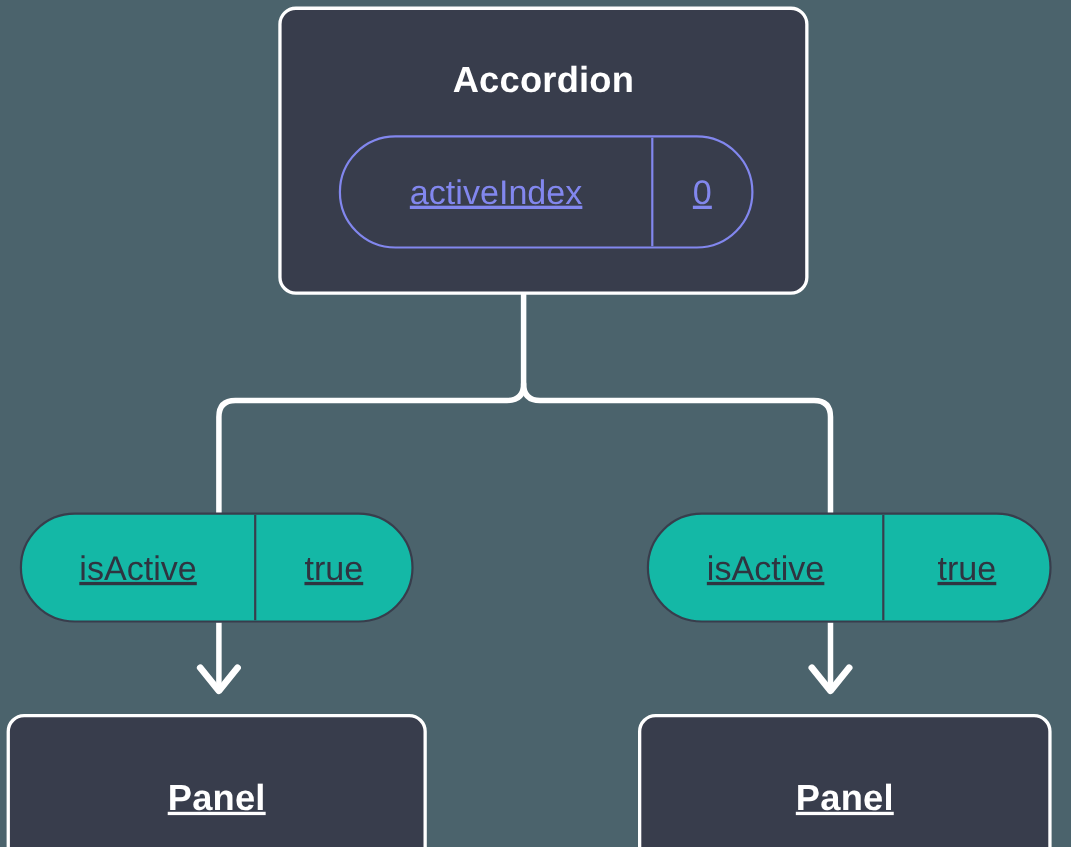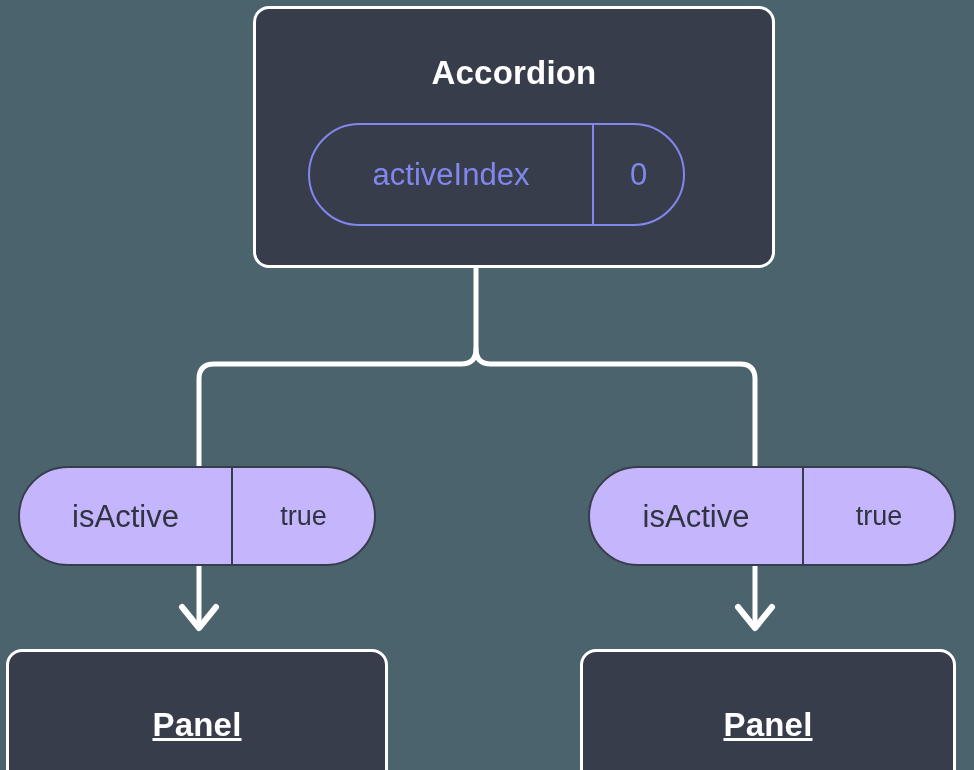--- a/index.html
+++ b/index.html
@@ -43,39 +43,40 @@
     font-weight: 600;
     letter-spacing: 0.2px;
     line-height: 1;
     white-space: nowrap;
   }
 
   
   #accordion-node {
     left: 253px;
     top: 6px;
-    width: 522px;
+    width: 482px;
     height: 262px;
     padding-top: 47px;
   }
 
   
   .pill {
     box-sizing: border-box;
     display: flex;
     align-items: stretch;
     border-radius: 999px;
     overflow: hidden;
   }
   .pill-key, .pill-val {
     display: flex;
     align-items: center;
     justify-content: center;
     white-space: nowrap;
     line-height: 1;
+    text-decoration: underline;
   }
 
   .pill-outline {
     position: absolute;
     left: 52px;
     top: 114px;
     width: 377px;
     height: 103px;
     border: 2px solid #8287ee;
     background: transparent;
@@ -90,33 +91,33 @@
     flex: 1;
     color: #8287ee;
     font-size: 31px;
   }
 
   
   .pill-filled {
     position: absolute;
     box-sizing: border-box;
     height: 100px;
-    background: #c4b5fd;
+    background: #14b8a6;
     border: 2.5px solid #383d4c;
     border-radius: 999px;
   }
   .pill-filled .pill-key {
     color: #2f3440;
     font-size: 31px;
     border-right: 2.5px solid #383d4c;
   }
   .pill-filled .pill-val {
     flex: 1;
     color: #2f3440;
-    font-size: 27px;
+    font-size: 31px;
   }
 
   #pill-left  { left: 18px;  top: 466px; width: 358px; }
   #pill-left .pill-key  { width: 211px; }
   #pill-right { left: 588px; top: 466px; width: 368px; }
   #pill-right .pill-key { width: 212px; }
 
   
   .panel-node {
     position: absolute;

